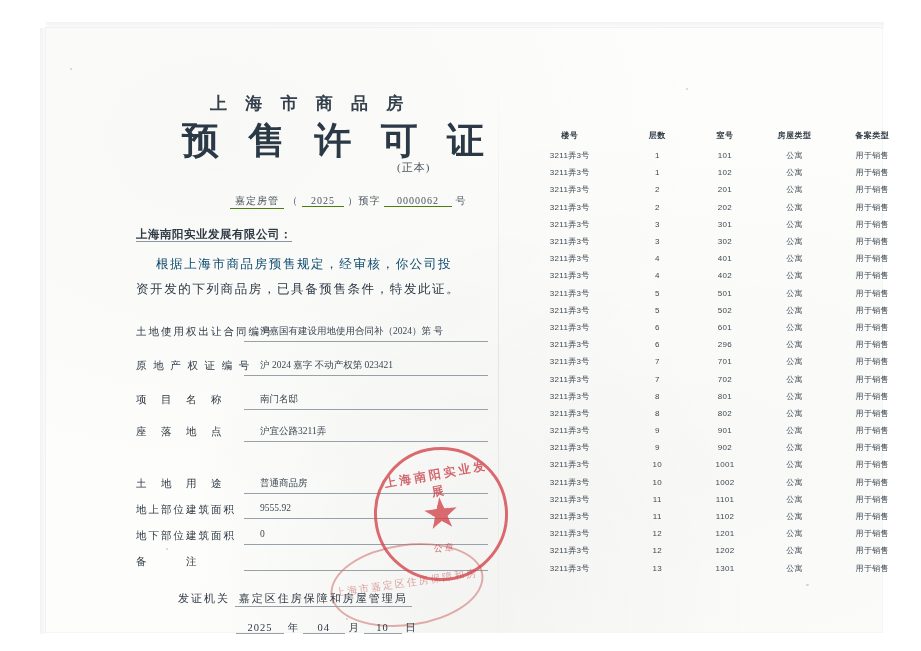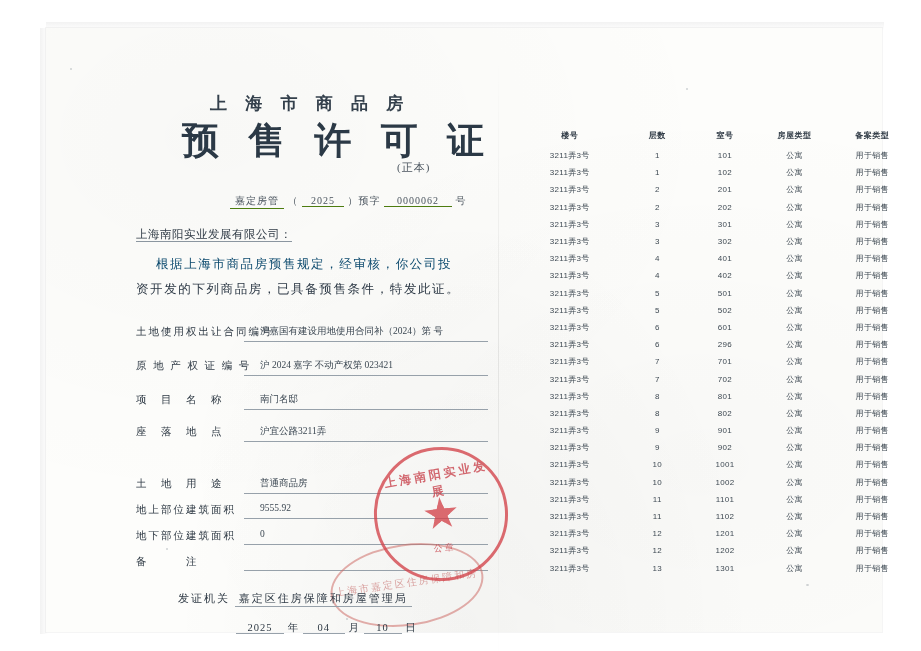--- a/index.html
+++ b/index.html
@@ -58,21 +58,21 @@
     font-size:10px;color:#4a545e;white-space:nowrap;letter-spacing:1px;
   }
   #cert-number-row span.u{
     display:inline-block;border-bottom:1px solid #4d7c0f;
     text-align:center;padding:0 3px;
   }
   #company{
     position:absolute;left:44px;top:163px;font-size:11.5px;color:#2f3a45;
     letter-spacing:0.5px;
   }
-  #company .ul{border-bottom:1px solid #8b96a0;padding-bottom:1px;}
+  #company .ul{border-bottom:1px solid #8b96a0;padding-bottom:1px;font-weight:bold;}
   #body-p1{
     position:absolute;left:64px;top:188px;width:330px;
     font-size:12.5px;line-height:25px;letter-spacing:1.6px;color:#0c4a6e;
   }
   #body-p2{
     position:absolute;left:44px;top:213px;width:350px;
     font-size:12.5px;line-height:25px;letter-spacing:1.6px;color:#2b3744;
   }
 
   

